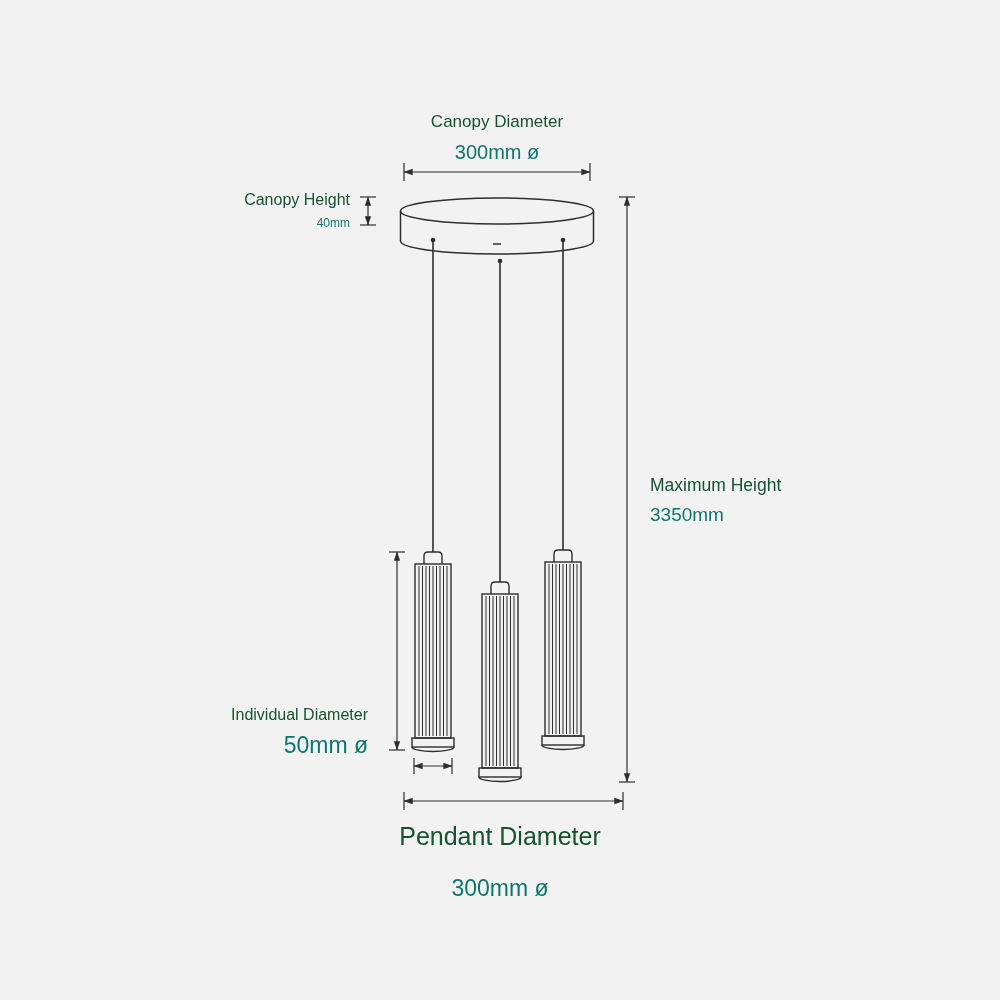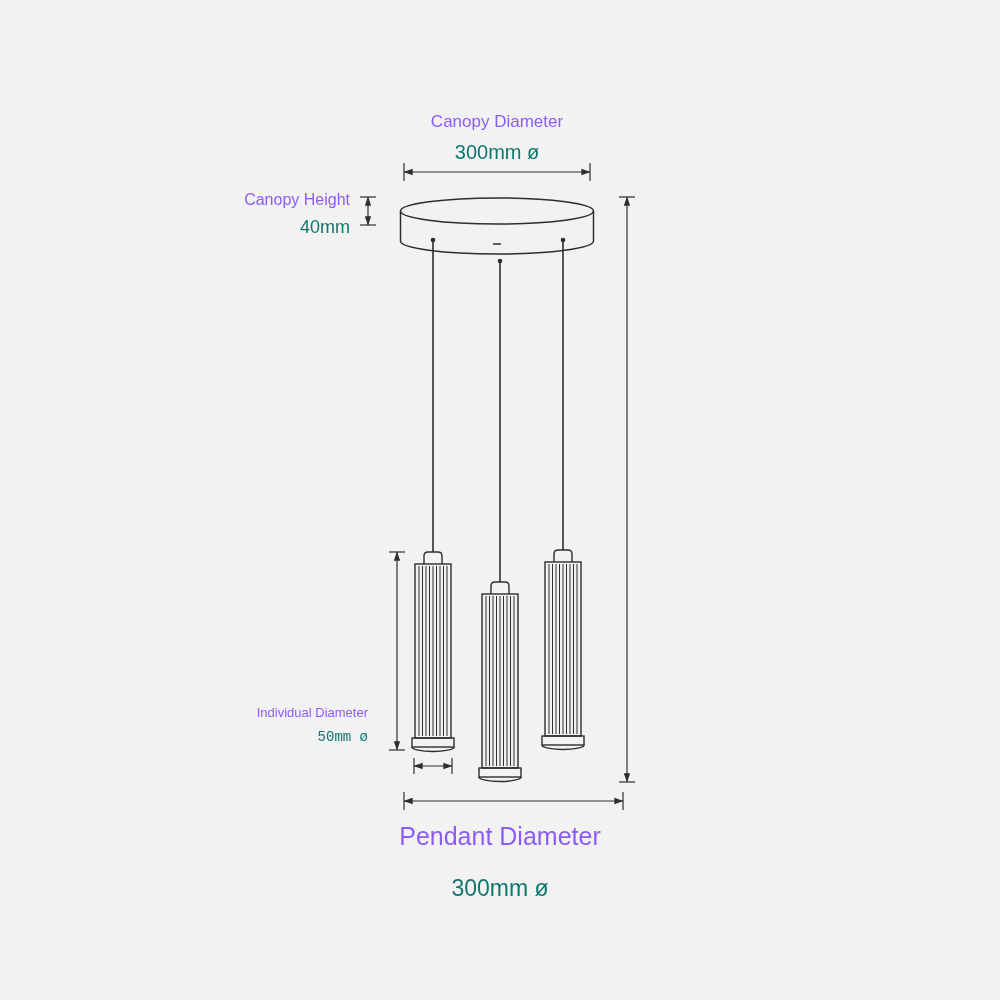--- a/index.html
+++ b/index.html
@@ -6,42 +6,42 @@
   body{
     width:1000px;height:1000px;
     background:#f2f2f2;
     font-family:"Liberation Sans", sans-serif;
     -webkit-font-smoothing:antialiased;
   }
   .stage{position:relative;width:1000px;height:1000px;background:#f2f2f2;overflow:hidden;}
   svg.art{position:absolute;left:0;top:0;}
 
   .anno{position:absolute;display:flex;flex-direction:column;}
-  .anno .lab{color:#8b5cf6;}
+  .anno .lab{color:#14532d;}
   .anno .val{color:#0f766e;}
 
   .canopy-diam{left:347px;top:112px;width:300px;text-align:center;gap:9px;}
   .canopy-diam .lab{font-size:17px;line-height:1.15;}
   .canopy-diam .val{font-size:20px;line-height:1.15;}
 
   .canopy-h{left:150px;top:191px;width:200px;text-align:right;gap:8px;justify-content:flex-end;}
   .canopy-h .lab{font-size:16px;line-height:1.15;}
-  .canopy-h .val{font-size:18px;line-height:1.15;}
+  .canopy-h .val{font-size:12px;line-height:1.15;}
 
   .max-h{left:650px;top:475px;width:240px;text-align:left;gap:9px;}
   .max-h .lab{font-size:17.5px;line-height:1.15;}
   .max-h .val{font-size:19px;line-height:1.15;}
 
   .ind-h{left:148px;top:648px;width:220px;text-align:right;gap:8px;}
   .ind-h .lab{font-size:16px;line-height:1.15;}
   .ind-h .val{font-size:19px;line-height:1.15;}
 
   .ind-d{left:128px;top:706px;width:240px;text-align:right;gap:8px;}
-  .ind-d .lab{font-size:13px;line-height:1.15;}
-  .ind-d .val{font-size:14px;line-height:1.15;font-family:Liberation Mono, monospace;}
+  .ind-d .lab{font-size:16px;line-height:1.15;}
+  .ind-d .val{font-size:23px;line-height:1.15;}
 
   .pend-d{left:300px;top:822px;width:400px;text-align:center;gap:24px;}
   .pend-d .lab{font-size:25px;line-height:1.15;}
   .pend-d .val{font-size:23px;line-height:1.15;}
 </style>
 </head>
 <body>
 
 <div class="stage">
 
@@ -137,20 +137,24 @@
   <div class="anno canopy-diam">
     <span class="lab">Canopy Diameter</span>
     <span class="val">300mm ø</span>
   </div>
 
   <div class="anno canopy-h">
     <span class="lab">Canopy Height</span>
     <span class="val">40mm</span>
   </div>
 
+  <div class="anno max-h">
+    <span class="lab">Maximum Height</span>
+    <span class="val">3350mm</span>
+  </div>
 
 
   <div class="anno ind-d">
     <span class="lab">Individual Diameter</span>
     <span class="val">50mm ø</span>
   </div>
 
   <div class="anno pend-d">
     <span class="lab">Pendant Diameter</span>
     <span class="val">300mm ø</span>

